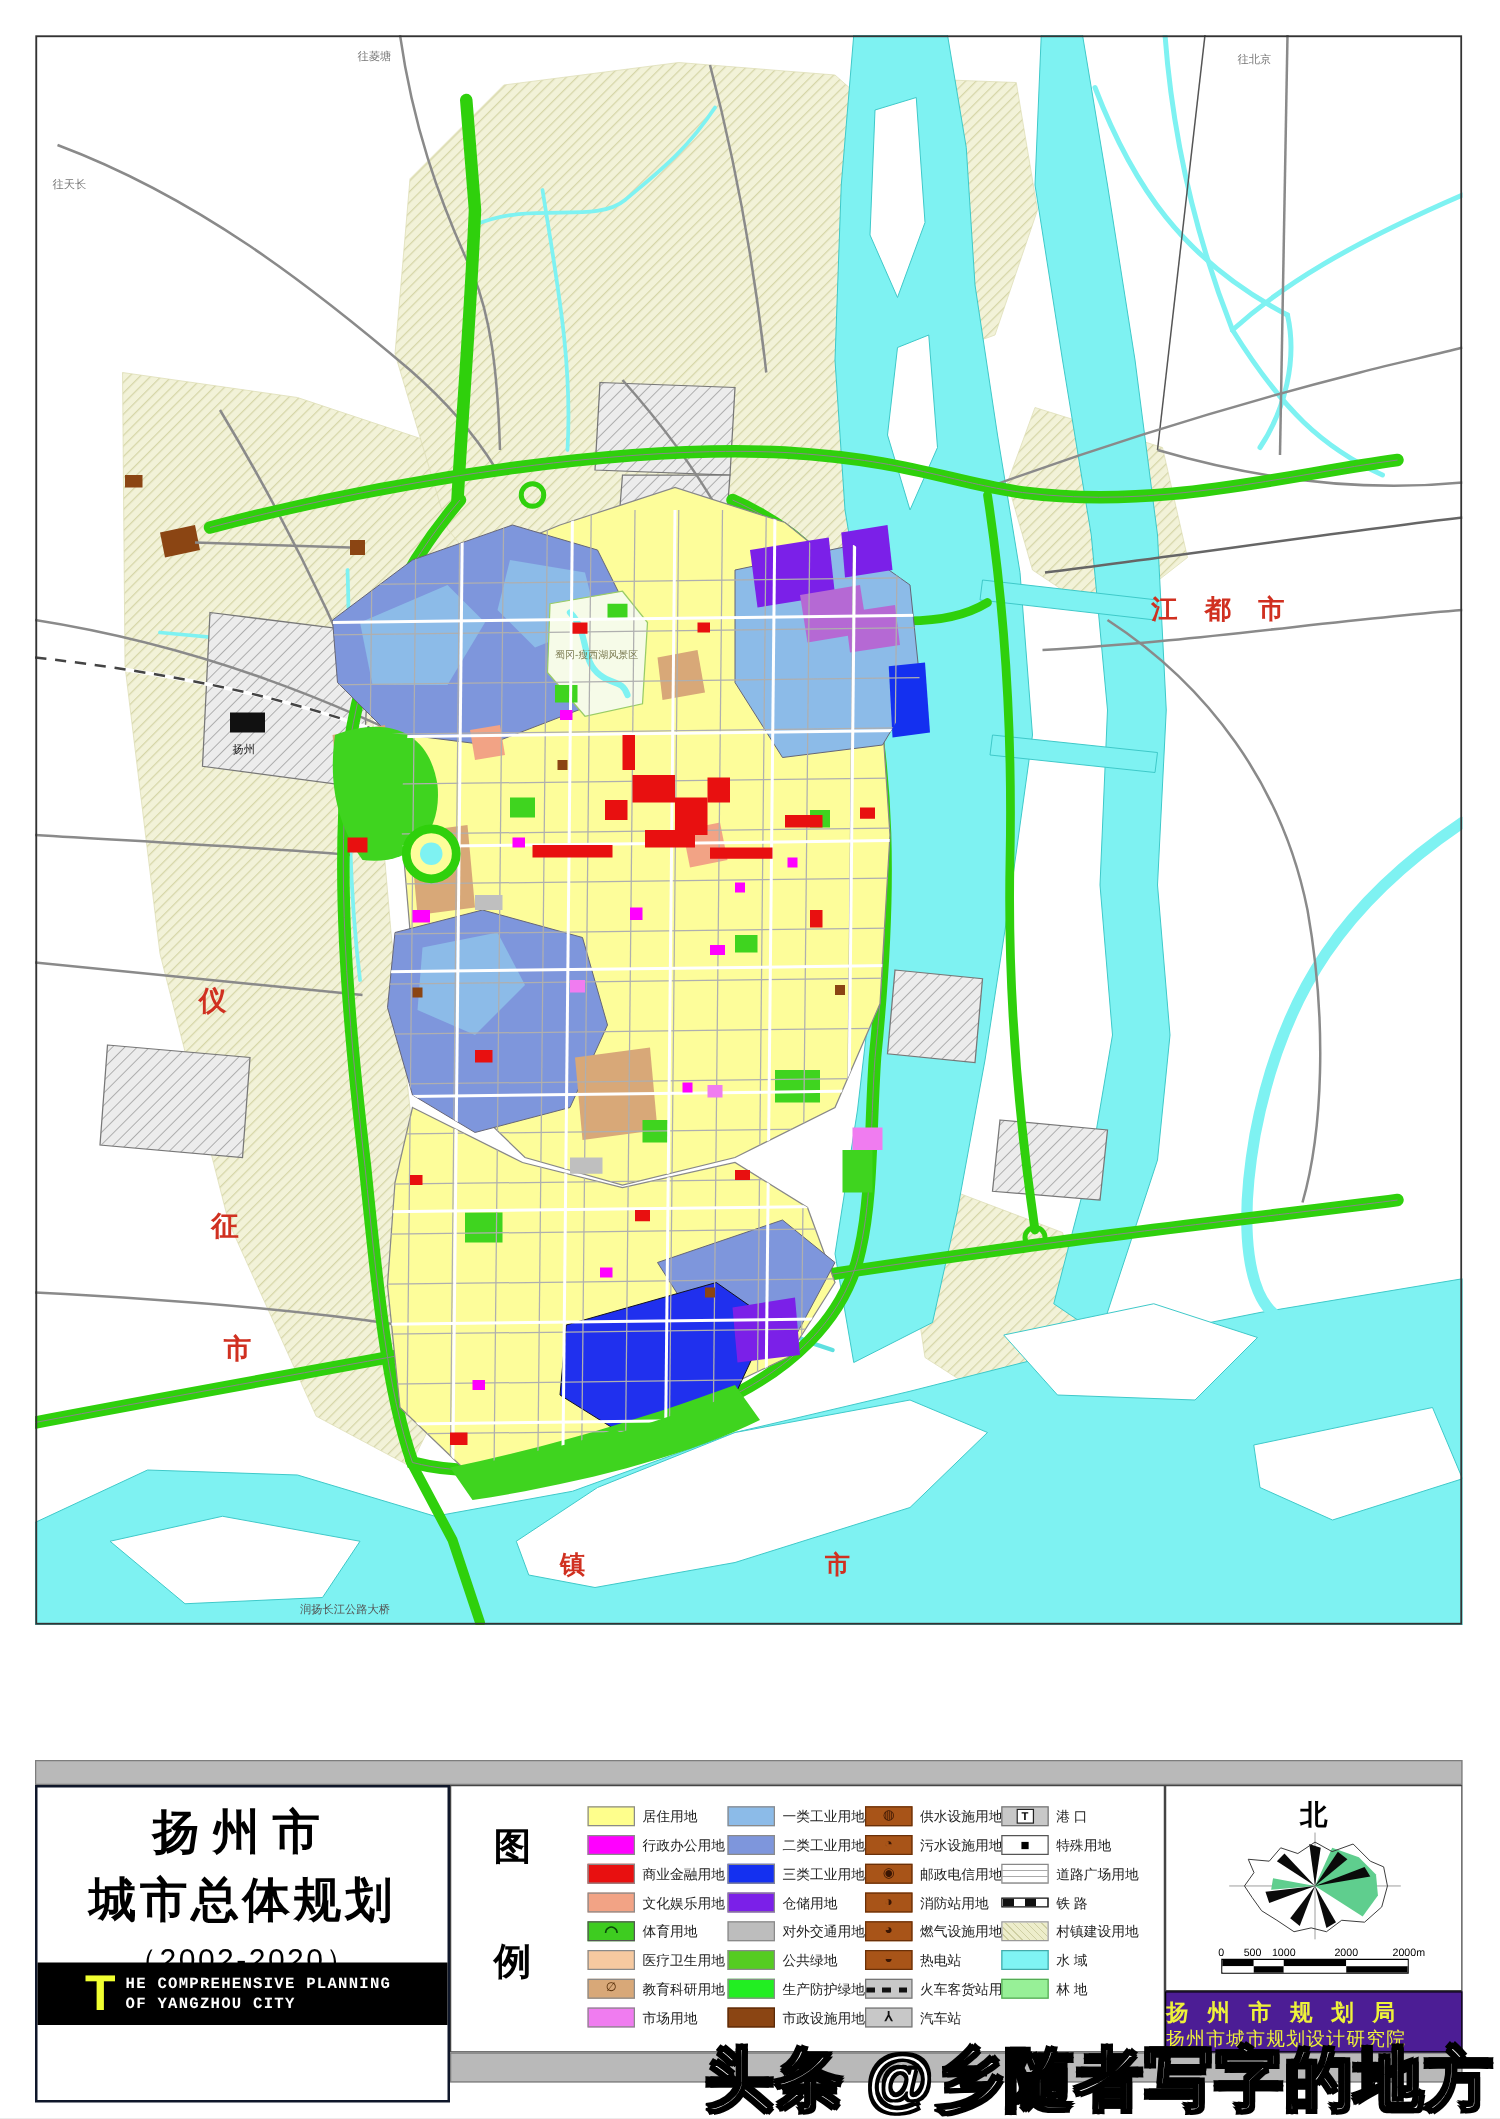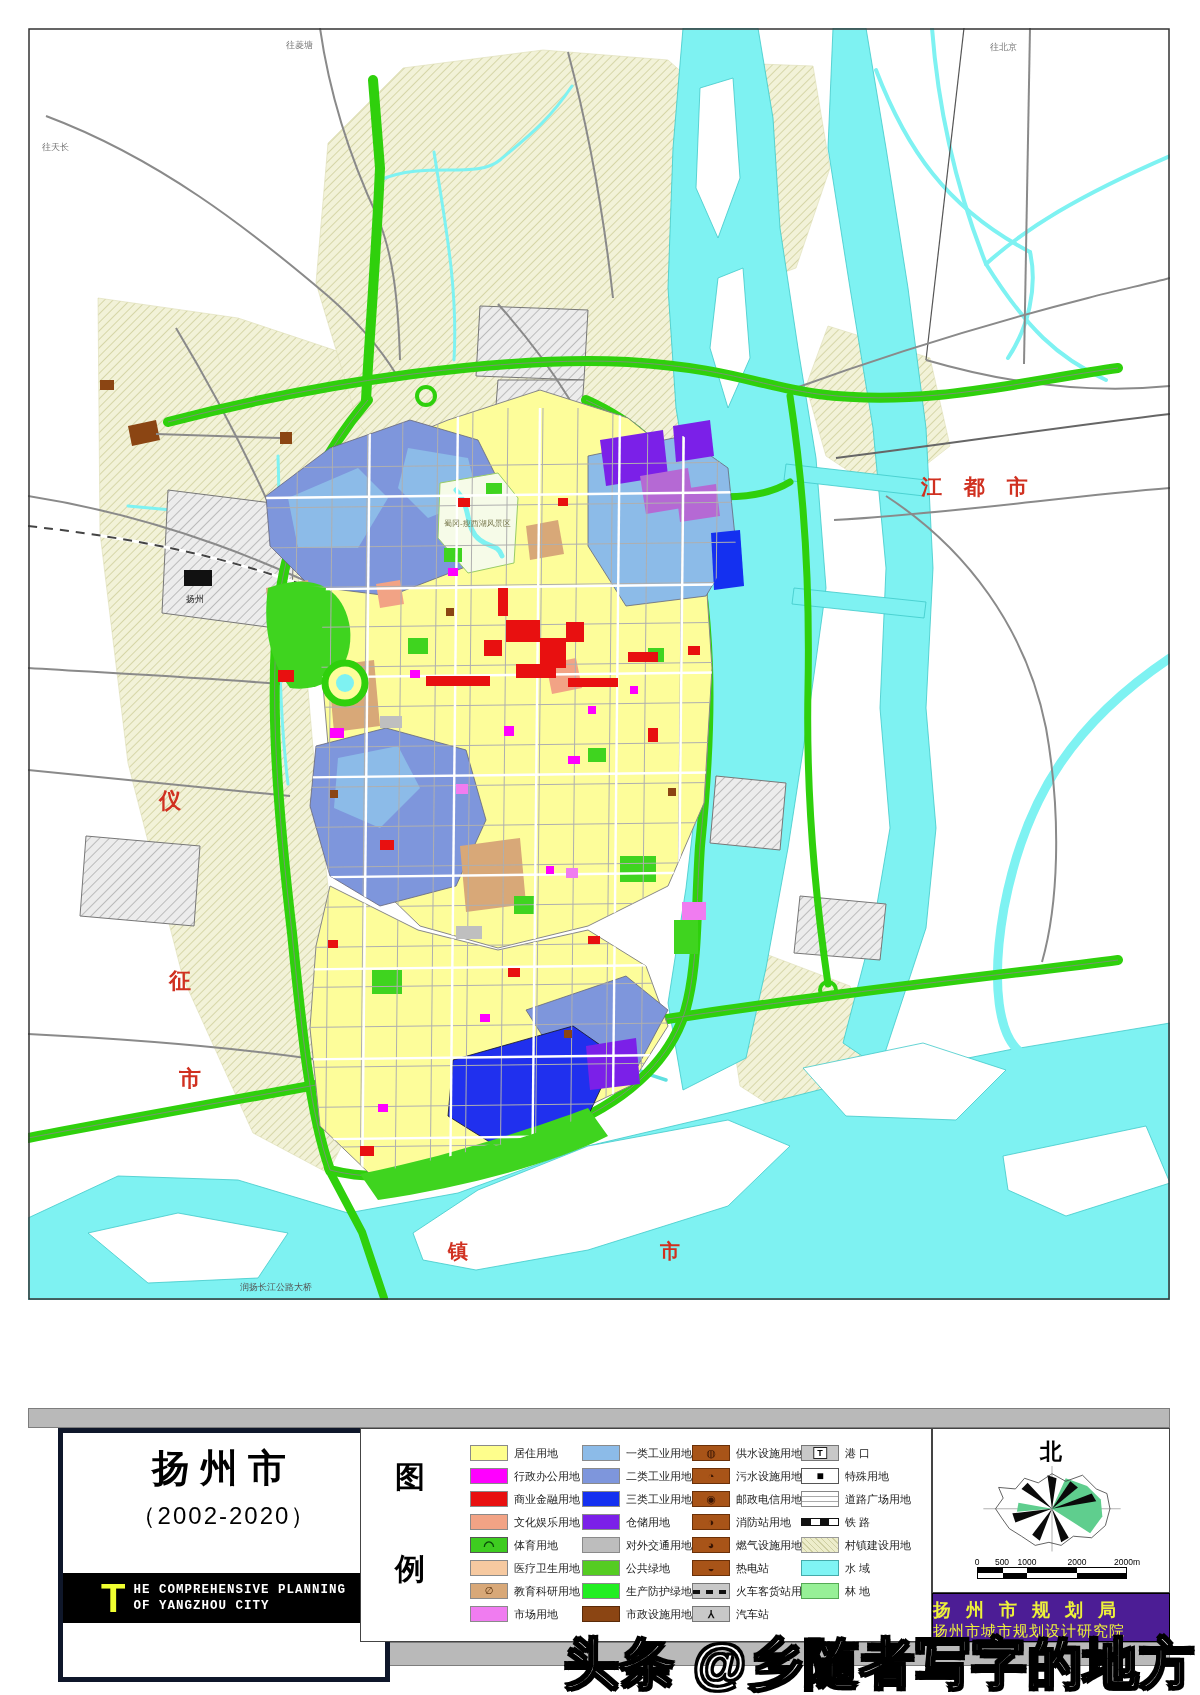--- a/index.html
+++ b/index.html
@@ -3,21 +3,21 @@
 <meta charset="utf-8">
 <style>
   html,body{margin:0;padding:0;background:#fff;}
   .page{position:relative;width:1200px;height:1695px;background:#fff;outline:1px solid #9a9a9a;
         overflow:hidden;font-family:"Liberation Sans",sans-serif;}
   
   .grayband{position:absolute;background:#b9b9b9;border:1px solid #7d7d7d;box-sizing:border-box;}
   .band-top{left:28px;top:1408px;width:1142px;height:20px;}
   .band-bottom{left:360px;top:1642px;width:810px;height:24px;}
   .panel{position:absolute;background:#fff;box-sizing:border-box;}
-  .title-box{left:28px;top:1428px;width:332px;height:254px;border:5px solid #0f172a;text-align:center;margin-left:30px;}
+  .title-box{left:28px;top:1428px;width:332px;height:254px;border:2px solid #0f172a;text-align:center;}
   .legend-box{left:360px;top:1428px;width:572px;height:214px;border:1px solid #444;}
   .compass-box{left:932px;top:1428px;width:238px;height:165px;border:1px solid #444;}
   .attr-box{position:absolute;left:932px;top:1593px;width:238px;height:49px;background:#4c1d95;
             color:#eef23a;text-align:left;box-sizing:border-box;border:1px solid #000;}
   
   .t1{margin-top:10px;font-size:38px;font-weight:bold;letter-spacing:10px;color:#000;}
   .t2{margin-top:4px;font-size:38px;font-weight:bold;letter-spacing:3px;color:#000;}
   .t3{margin-top:6px;font-size:24px;letter-spacing:2px;color:#000;}
   .en-strip{position:absolute;left:0;top:140px;width:100%;height:50px;background:#000;display:flex;
             align-items:center;}
@@ -347,20 +347,21 @@
     </g>
 
     <rect x="1" y="1" width="1140" height="1270" fill="none" stroke="#333" stroke-width="1.5"></rect>
   </svg>
 
   <div class="grayband band-top"></div>
   <div class="grayband band-bottom"></div>
 
   <div class="panel title-box">
     <div class="t1">扬州市</div>
+    <div class="t2">城市总体规划</div>
     <div class="t3">（2002-2020）</div>
     <div class="en-strip">
       <span class="big-t">T</span>
       <div class="en-lines">
         <div>HE COMPREHENSIVE PLANNING</div>
         <div>OF YANGZHOU CITY</div>
       </div>
     </div>
   </div>
 

